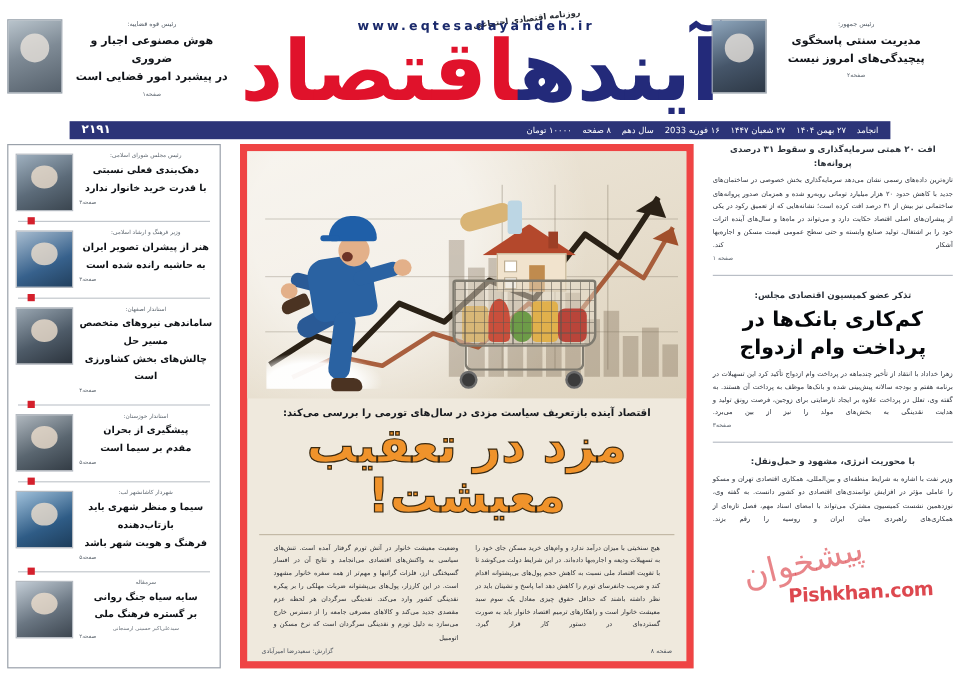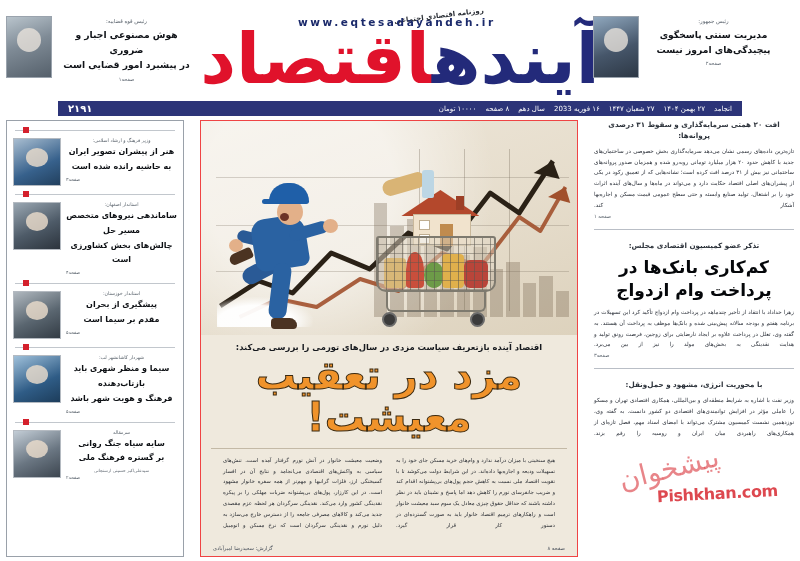--- a/index.html
+++ b/index.html
@@ -145,21 +145,21 @@
   .story-body {
     font-size: 5.6px; color: #2b3039; line-height: 1.95;
     text-align: justify; text-align-last: justify;
   }
   .story-page { font-size: 5px; color: #555e68; text-align: left; margin-top: 2px; }
   .story-rule { border-top: 1px solid #b9bec6; margin: 4px 0 5px; }
 
   
   #center-col {
     flex: 1 1 auto;
-    border: 1px solid #ef4444;
+    border: 6px solid #ef4444;
     background: #efe9dd;
     display: flex;
     flex-direction: column;
     overflow: hidden;
   }
 
   #cartoon {
     position: relative;
     height: 214px;
     background:
@@ -463,20 +463,29 @@
       </div>
 
       <div id="article-foot">
         <span>صفحه ۸</span>
         <span>گزارش: سعیدرضا امیرآبادی</span>
       </div>
     </div>
 
     <div id="left-col">
 
+      <div class="side-item">
+        <div class="side-photo"></div>
+        <div class="side-text">
+          <div class="side-role">رئیس مجلس شورای اسلامی:</div>
+          <div class="side-title">دهک‌بندی فعلی نسبتی</div>
+          <div class="side-title">با قدرت خرید خانوار ندارد</div>
+          <div class="side-page">صفحه۳</div>
+        </div>
+      </div>
       <div class="side-sep"></div>
 
       <div class="side-item">
         <div class="side-photo p2"></div>
         <div class="side-text">
           <div class="side-role">وزیر فرهنگ و ارشاد اسلامی:</div>
           <div class="side-title">هنر از پیشران تصویر ایران</div>
           <div class="side-title">به حاشیه رانده شده است</div>
           <div class="side-page">صفحه۳</div>
         </div>

